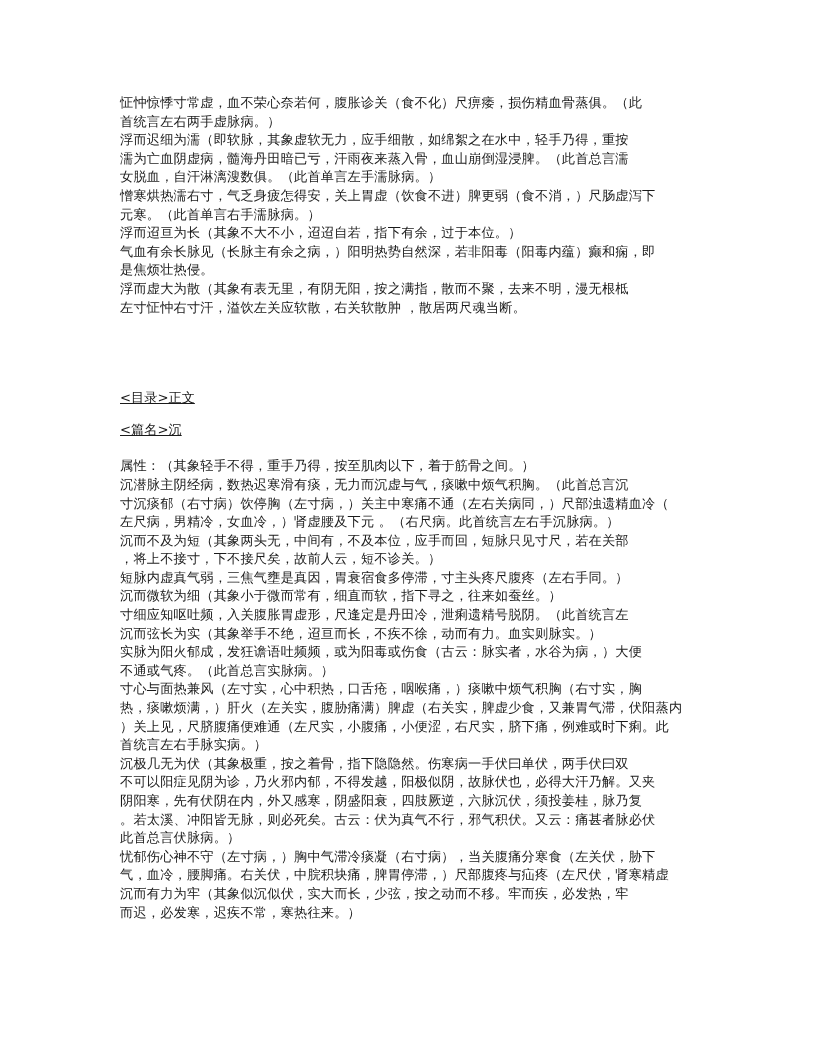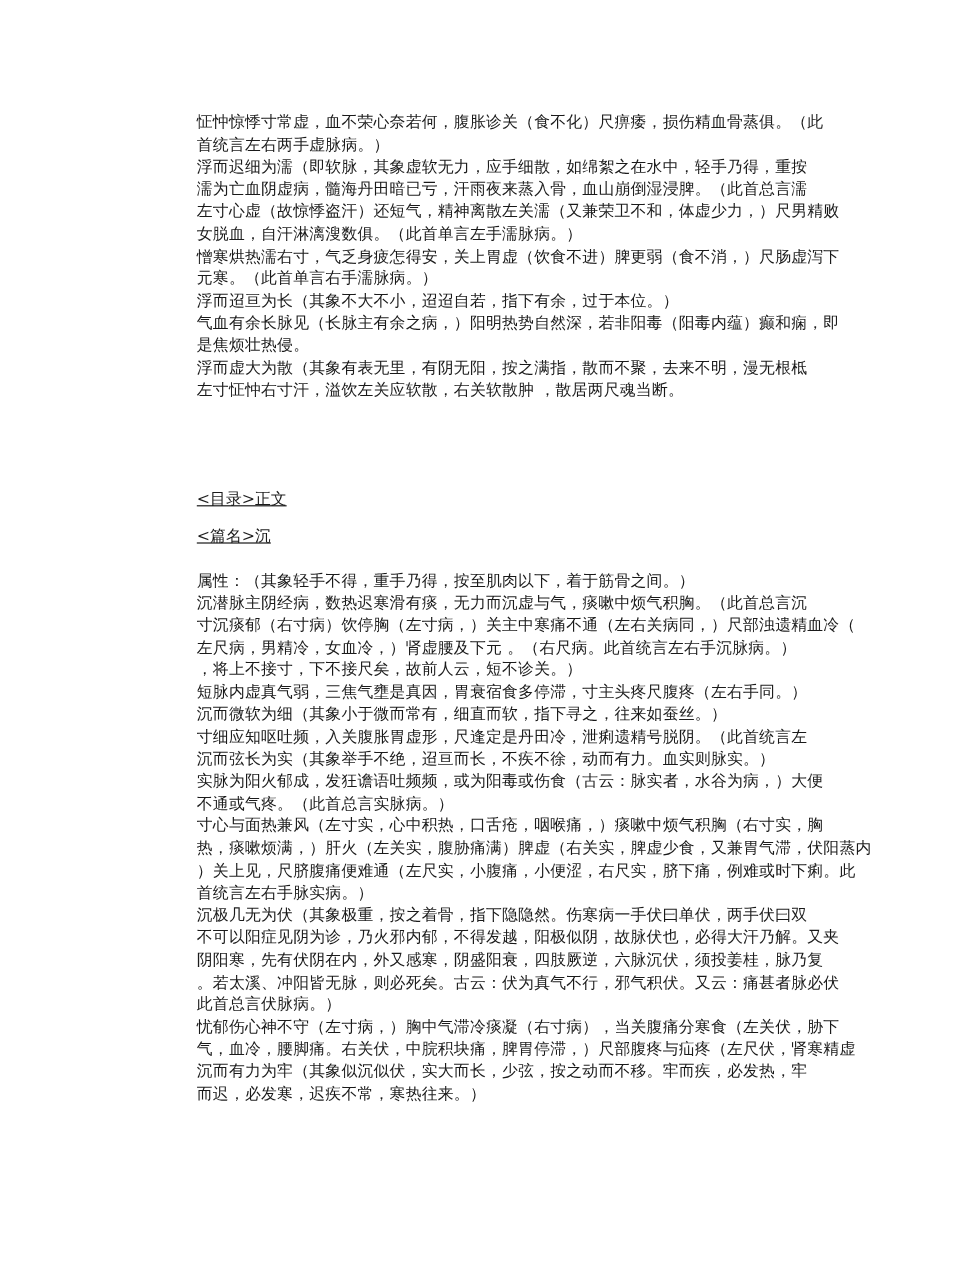--- a/index.html
+++ b/index.html
@@ -1,35 +1,34 @@
 <!DOCTYPE html>
 <html><head>
 <meta charset="utf-8">
 <style>
   html, body { margin: 0; padding: 0; background: #ffffff; }
   body { width: 816px; height: 1056px; position: relative; overflow: hidden;
          font-family: "DejaVu Serif", "Liberation Serif", serif; color: #1a1a1a; }
-  .page { position: absolute; left: 120px; top: 94px; width: 580px; margin-left: 44px; }
+  .page { position: absolute; left: 120px; top: 94px; width: 580px; }
   .line { font-size: 13.2px; line-height: 18.6px; white-space: nowrap; letter-spacing: 0.2px; }
   .gap-large { height: 72px; }
   .heading { font-size: 13.2px; line-height: 18.6px; white-space: nowrap; text-decoration: underline; }
   .heading-1 { margin-top: 0; }
   .heading-2 { margin-top: 13px; }
   .after-heading { height: 18px; }
 </style>
 </head>
 <body>
 
 <div class="page">
   <div>
     <div class="line">怔忡惊悸寸常虚，血不荣心奈若何，腹胀诊关（食不化）尺痹痿，损伤精血骨蒸俱。（此</div>
     <div class="line">首统言左右两手虚脉病。）</div>
     <div class="line">浮而迟细为濡（即软脉，其象虚软无力，应手细散，如绵絮之在水中，轻手乃得，重按</div>
     <div class="line">濡为亡血阴虚病，髓海丹田暗已亏，汗雨夜来蒸入骨，血山崩倒湿浸脾。（此首总言濡</div>
-    <div class="line">左寸心虚（故惊悸盗汗）还短气，精神离散左关濡（又兼荣卫不和，体虚少力，）尺男精败</div>
     <div class="line">女脱血，自汗淋漓溲数俱。（此首单言左手濡脉病。）</div>
     <div class="line">憎寒烘热濡右寸，气乏身疲怎得安，关上胃虚（饮食不进）脾更弱（食不消，）尺肠虚泻下</div>
     <div class="line">元寒。（此首单言右手濡脉病。）</div>
     <div class="line">浮而迢亘为长（其象不大不小，迢迢自若，指下有余，过于本位。）</div>
     <div class="line">气血有余长脉见（长脉主有余之病，）阳明热势自然深，若非阳毒（阳毒内蕴）癫和痫，即</div>
     <div class="line">是焦烦壮热侵。</div>
     <div class="line">浮而虚大为散（其象有表无里，有阴无阳，按之满指，散而不聚，去来不明，漫无根柢</div>
     <div class="line">左寸怔忡右寸汗，溢饮左关应软散，右关软散肿 ，散居两尺魂当断。</div>
   </div>
 
@@ -37,20 +36,21 @@
 
   <div class="heading heading-1">&lt;目录&gt;正文</div>
   <div class="heading heading-2">&lt;篇名&gt;沉</div>
   <div class="after-heading"></div>
 
   <div>
     <div class="line">属性：（其象轻手不得，重手乃得，按至肌肉以下，着于筋骨之间。）</div>
     <div class="line">沉潜脉主阴经病，数热迟寒滑有痰，无力而沉虚与气，痰嗽中烦气积胸。（此首总言沉</div>
     <div class="line">寸沉痰郁（右寸病）饮停胸（左寸病，）关主中寒痛不通（左右关病同，）尺部浊遗精血冷（</div>
     <div class="line">左尺病，男精冷，女血冷，）肾虚腰及下元 。（右尺病。此首统言左右手沉脉病。）</div>
+    <div class="line">沉而不及为短（其象两头无，中间有，不及本位，应手而回，短脉只见寸尺，若在关部</div>
     <div class="line">，将上不接寸，下不接尺矣，故前人云，短不诊关。）</div>
     <div class="line">短脉内虚真气弱，三焦气壅是真因，胃衰宿食多停滞，寸主头疼尺腹疼（左右手同。）</div>
     <div class="line">沉而微软为细（其象小于微而常有，细直而软，指下寻之，往来如蚕丝。）</div>
     <div class="line">寸细应知呕吐频，入关腹胀胃虚形，尺逢定是丹田冷，泄痢遗精号脱阴。（此首统言左</div>
     <div class="line">沉而弦长为实（其象举手不绝，迢亘而长，不疾不徐，动而有力。血实则脉实。）</div>
     <div class="line">实脉为阳火郁成，发狂谵语吐频频，或为阳毒或伤食（古云：脉实者，水谷为病，）大便</div>
     <div class="line">不通或气疼。（此首总言实脉病。）</div>
     <div class="line">寸心与面热兼风（左寸实，心中积热，口舌疮，咽喉痛，）痰嗽中烦气积胸（右寸实，胸</div>
     <div class="line">热，痰嗽烦满，）肝火（左关实，腹胁痛满）脾虚（右关实，脾虚少食，又兼胃气滞，伏阳蒸内</div>
     <div class="line">）关上见，尺脐腹痛便难通（左尺实，小腹痛，小便涩，右尺实，脐下痛，例难或时下痢。此</div>

